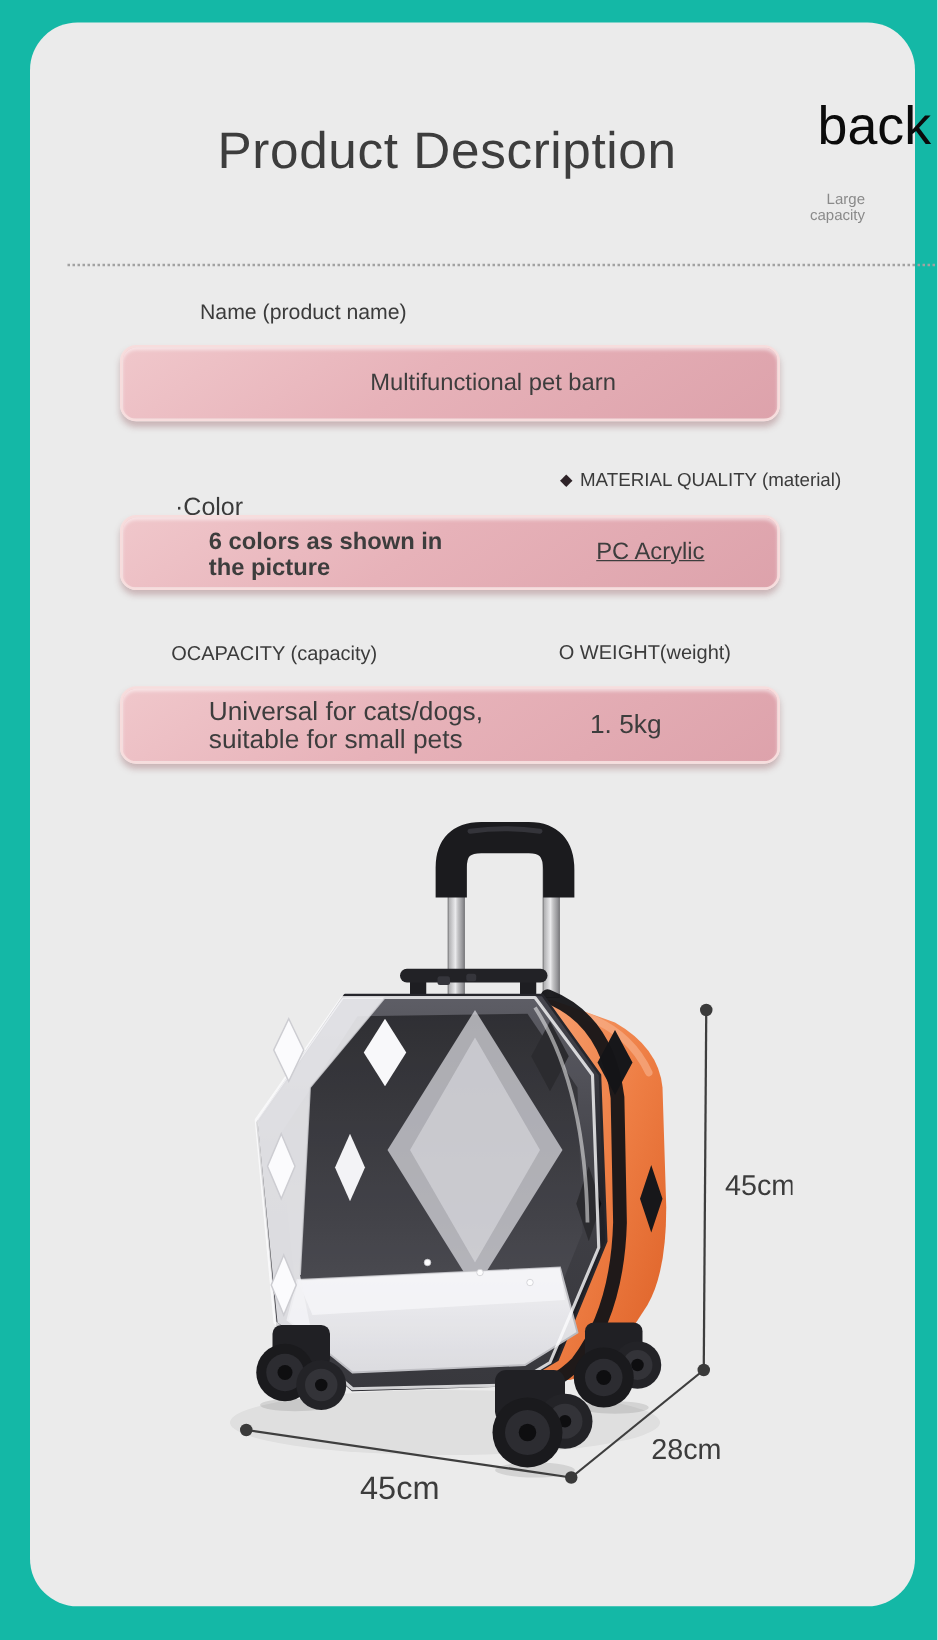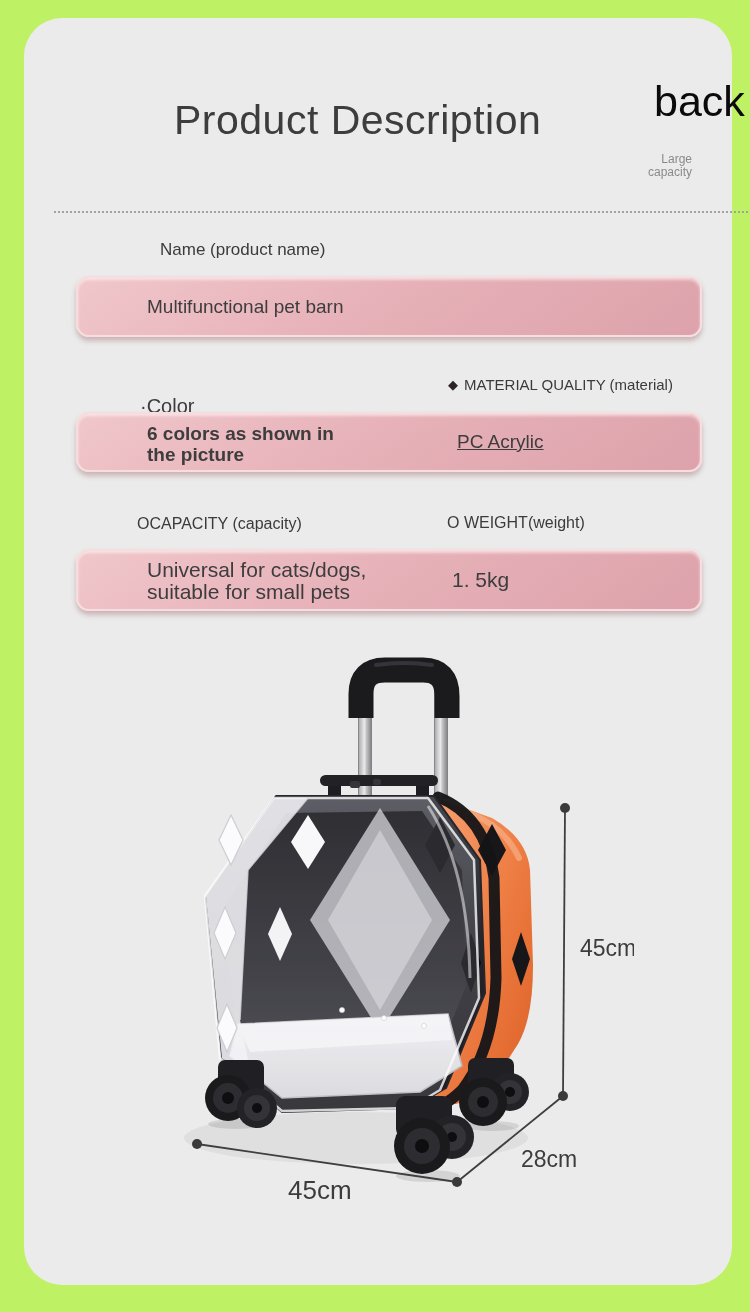--- a/index.html
+++ b/index.html
@@ -1,18 +1,18 @@
 <!DOCTYPE html>
 <html><head>
 <meta charset="utf-8">
 <style>
   html,body{margin:0;padding:0;background:#ffffff;}
   .stage{
     position:relative;width:750px;height:1312px;overflow:hidden;
-    font-family:"Liberation Sans",sans-serif;background:#bef264;
+    font-family:"Liberation Sans",sans-serif;background:#14b8a6;
   }
   .card{
     position:absolute;left:24px;top:18px;width:708px;height:1267px;
     background:#ebebeb;border-radius:38px;
   }
   .page-title{
     position:absolute;left:150px;top:82px;margin:0;
     font-size:41px;font-weight:500;color:#3d3d3d;letter-spacing:.5px;line-height:1;
   }
   .back-text{
@@ -28,25 +28,26 @@
     border-top:2px dotted #a2a2a2;
   }
   .label{position:absolute;color:#3b3b3b;white-space:nowrap;}
   .name-label{left:112px;top:222px;font-size:17px;margin-left:24px;}
   .color-label{left:116px;top:377px;font-size:20px;}
   .material-label{left:424px;top:358px;font-size:15px;}
   .material-label .bullet{font-size:13px;margin-right:6px;color:#2e2328;vertical-align:1px;}
   .capacity-label{left:113px;top:497px;font-size:16px;}
   .weight-label{left:423px;top:496px;font-size:16px;}
   .pink-box{
-    position:absolute;left:52px;width:626px;border-radius:13px;
+    position:absolute;left:72px;width:528px;border-radius:13px;
     background:linear-gradient(145deg,#f0c7cb 0%,#e7b2b9 45%,#dda2ab 100%);
     border:2px solid #f7dddd;box-sizing:border-box;
     box-shadow:0 4px 5px rgba(140,80,85,.35), inset 0 2px 3px rgba(255,255,255,.55);
     color:#3d3d3d;
+    justify-content:center;
   }
   .box1{top:258px;height:61px;display:flex;align-items:center;}
   .box1 .val{margin-left:69px;font-size:19px;}
   .box2{top:394px;height:60px;}
   .box2 .col1{position:absolute;left:69px;top:9px;width:215px;font-size:19px;line-height:21px;font-weight:bold;}
   .box2 .col2{position:absolute;left:379px;top:50%;transform:translateY(-50%);font-size:19px;text-decoration:underline;}
   .box3{top:531px;height:62px;padding-left:28px;}
   .box3 .col1{position:absolute;left:69px;top:8px;width:255px;font-size:21px;line-height:22px;}
   .box3 .col2{position:absolute;left:374px;top:50%;transform:translateY(-50%);font-size:21px;}
   .product-svg{position:absolute;left:150px;top:630px;width:460px;height:560px;}

